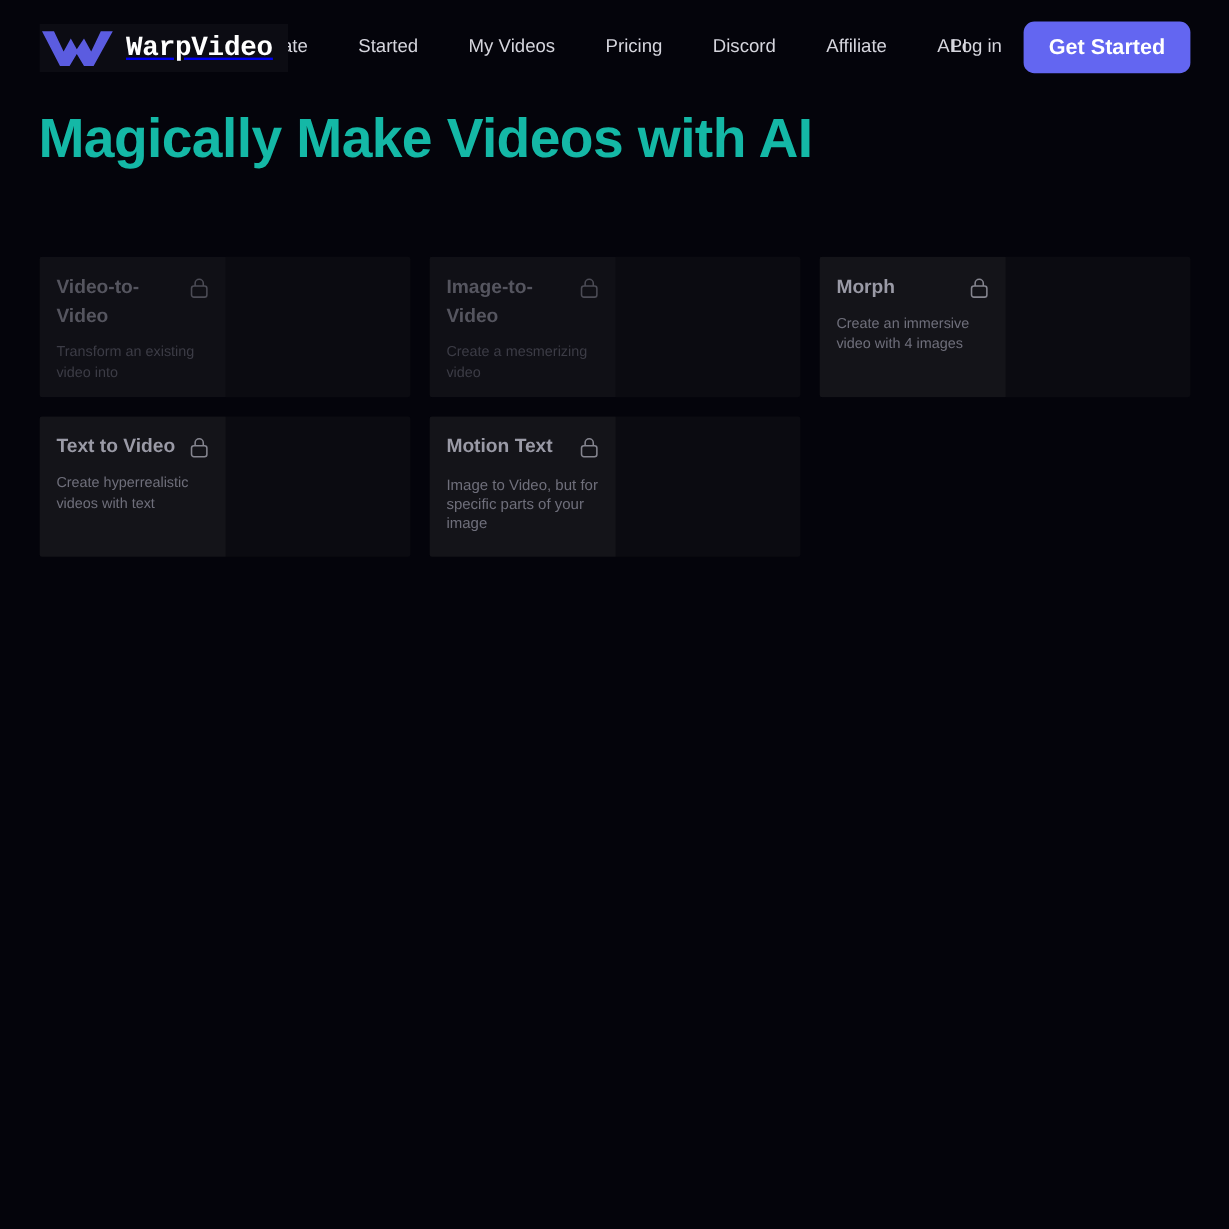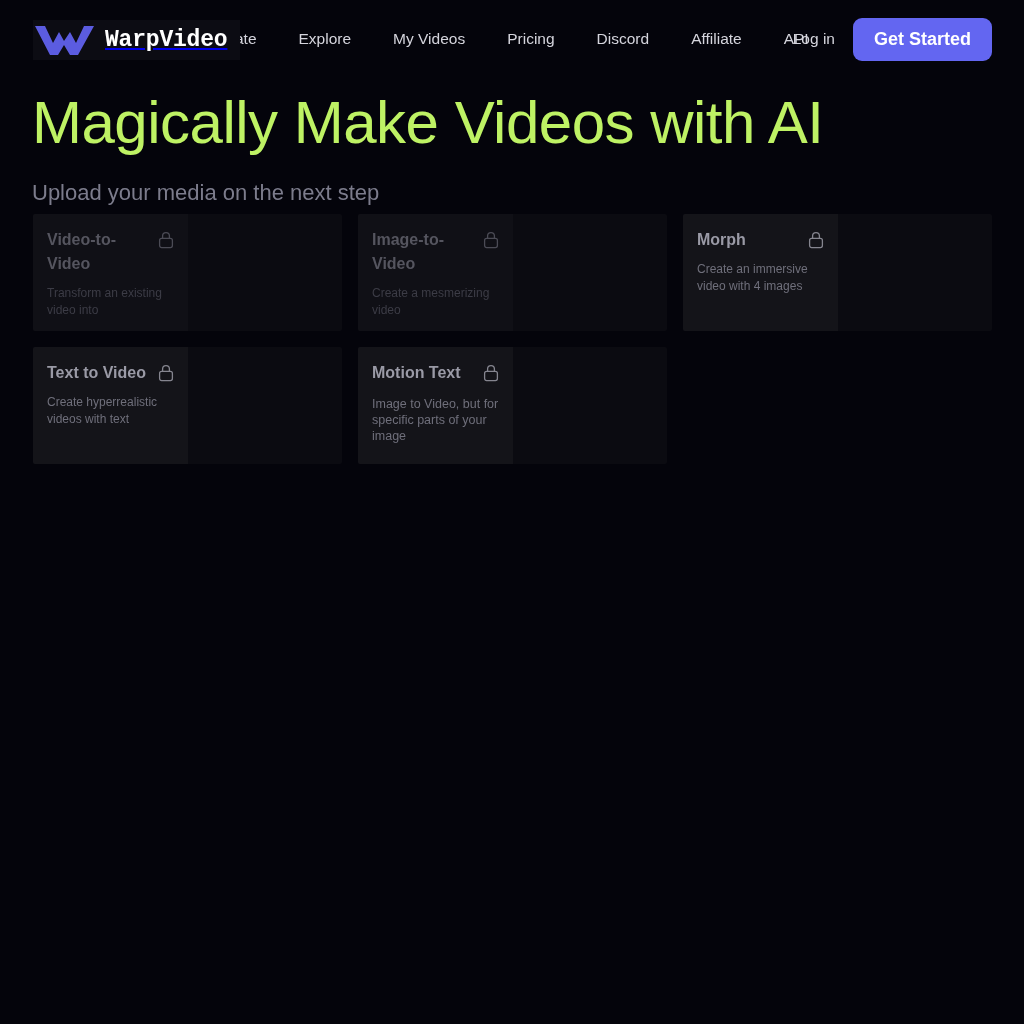--- a/index.html
+++ b/index.html
@@ -112,23 +112,23 @@
 
   
   .hero {
     position: absolute;
     top: 88px;
     left: 32px;
     width: 960px;
   }
 
   .hero-title {
-    font-size: 60px;
-    font-weight: normal;
-    color: #bef264;
+    font-size: 46px;
+    font-weight: bold;
+    color: #14b8a6;
     letter-spacing: -0.5px;
     line-height: 1.18;
     white-space: nowrap;
   }
 
   .hero-subtitle {
     margin-top: 21px;
     font-size: 22px;
     font-weight: normal;
     color: #7c7c8c;
@@ -225,38 +225,37 @@
     <span class="brand-mark">
       <svg viewBox="0 0 62 34" xmlns="http://www.w3.org/2000/svg" aria-hidden="true">
         <path d="M2 3 L12 3 L20 20 L26 9 L31 18 L37 9 L43 20 L51 3 L61 3 L45 32 L37 32 L31 22 L25 32 L17 32 Z" fill="#5b5ce0"></path>
       </svg>
     </span>
     <span class="brand-text">WarpVideo</span>
   </a>
 
   <nav class="nav-links">
     <a class="nav-link" href="#">Create</a>
-    <a class="nav-link" href="#">Explore</a>
+    <a class="nav-link" href="#">Started</a>
     <a class="nav-link" href="#">My Videos</a>
     <a class="nav-link" href="#">Pricing</a>
     <a class="nav-link" href="#">Discord</a>
     <a class="nav-link" href="#">Affiliate</a>
     <a class="nav-link" href="#">API</a>
   </nav>
 
   <div class="nav-right">
     <a class="nav-link-login" href="#">Log in</a>
     <button class="btn-get-started" type="button">Get Started</button>
   </div>
 
 </header>
 
 <section class="hero">
   <h1 class="hero-title">Magically Make Videos with AI</h1>
-  <p class="hero-subtitle">Upload your media on the next step</p>
 </section>
 
 <section class="mode-grid">
 
   <div class="mode-card">
     <div class="mode-card-inner">
       <div class="mode-card-head">
         <span class="mode-card-title">Video-to-Video</span>
         <span class="lock-icon">
           <svg viewBox="0 0 16 18" fill="none" xmlns="http://www.w3.org/2000/svg" aria-hidden="true">

